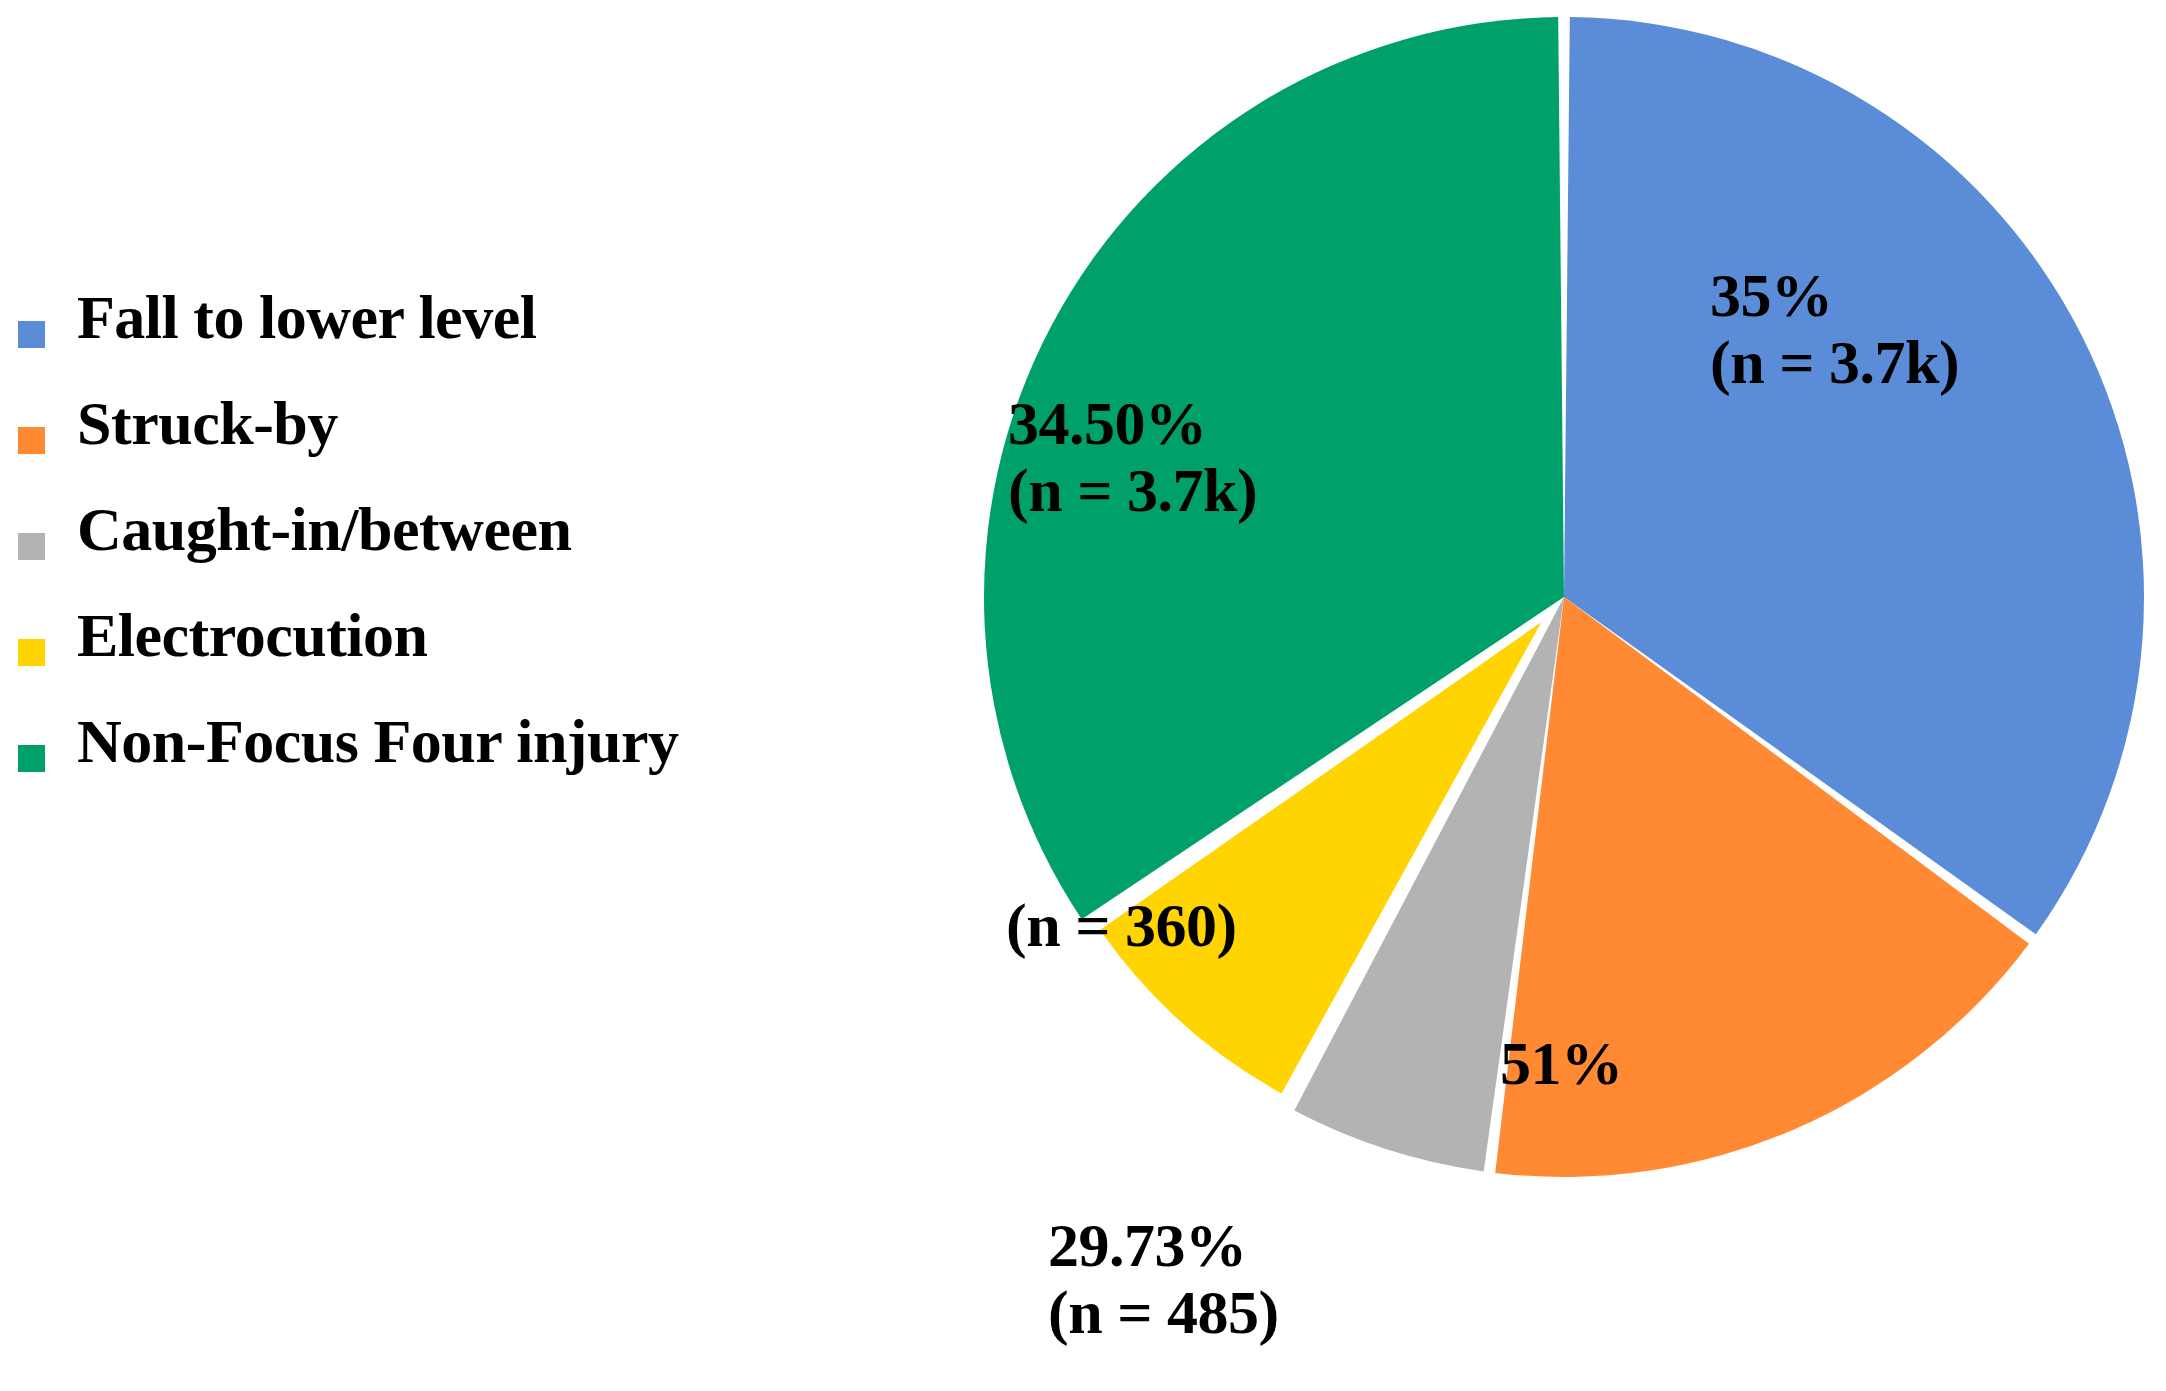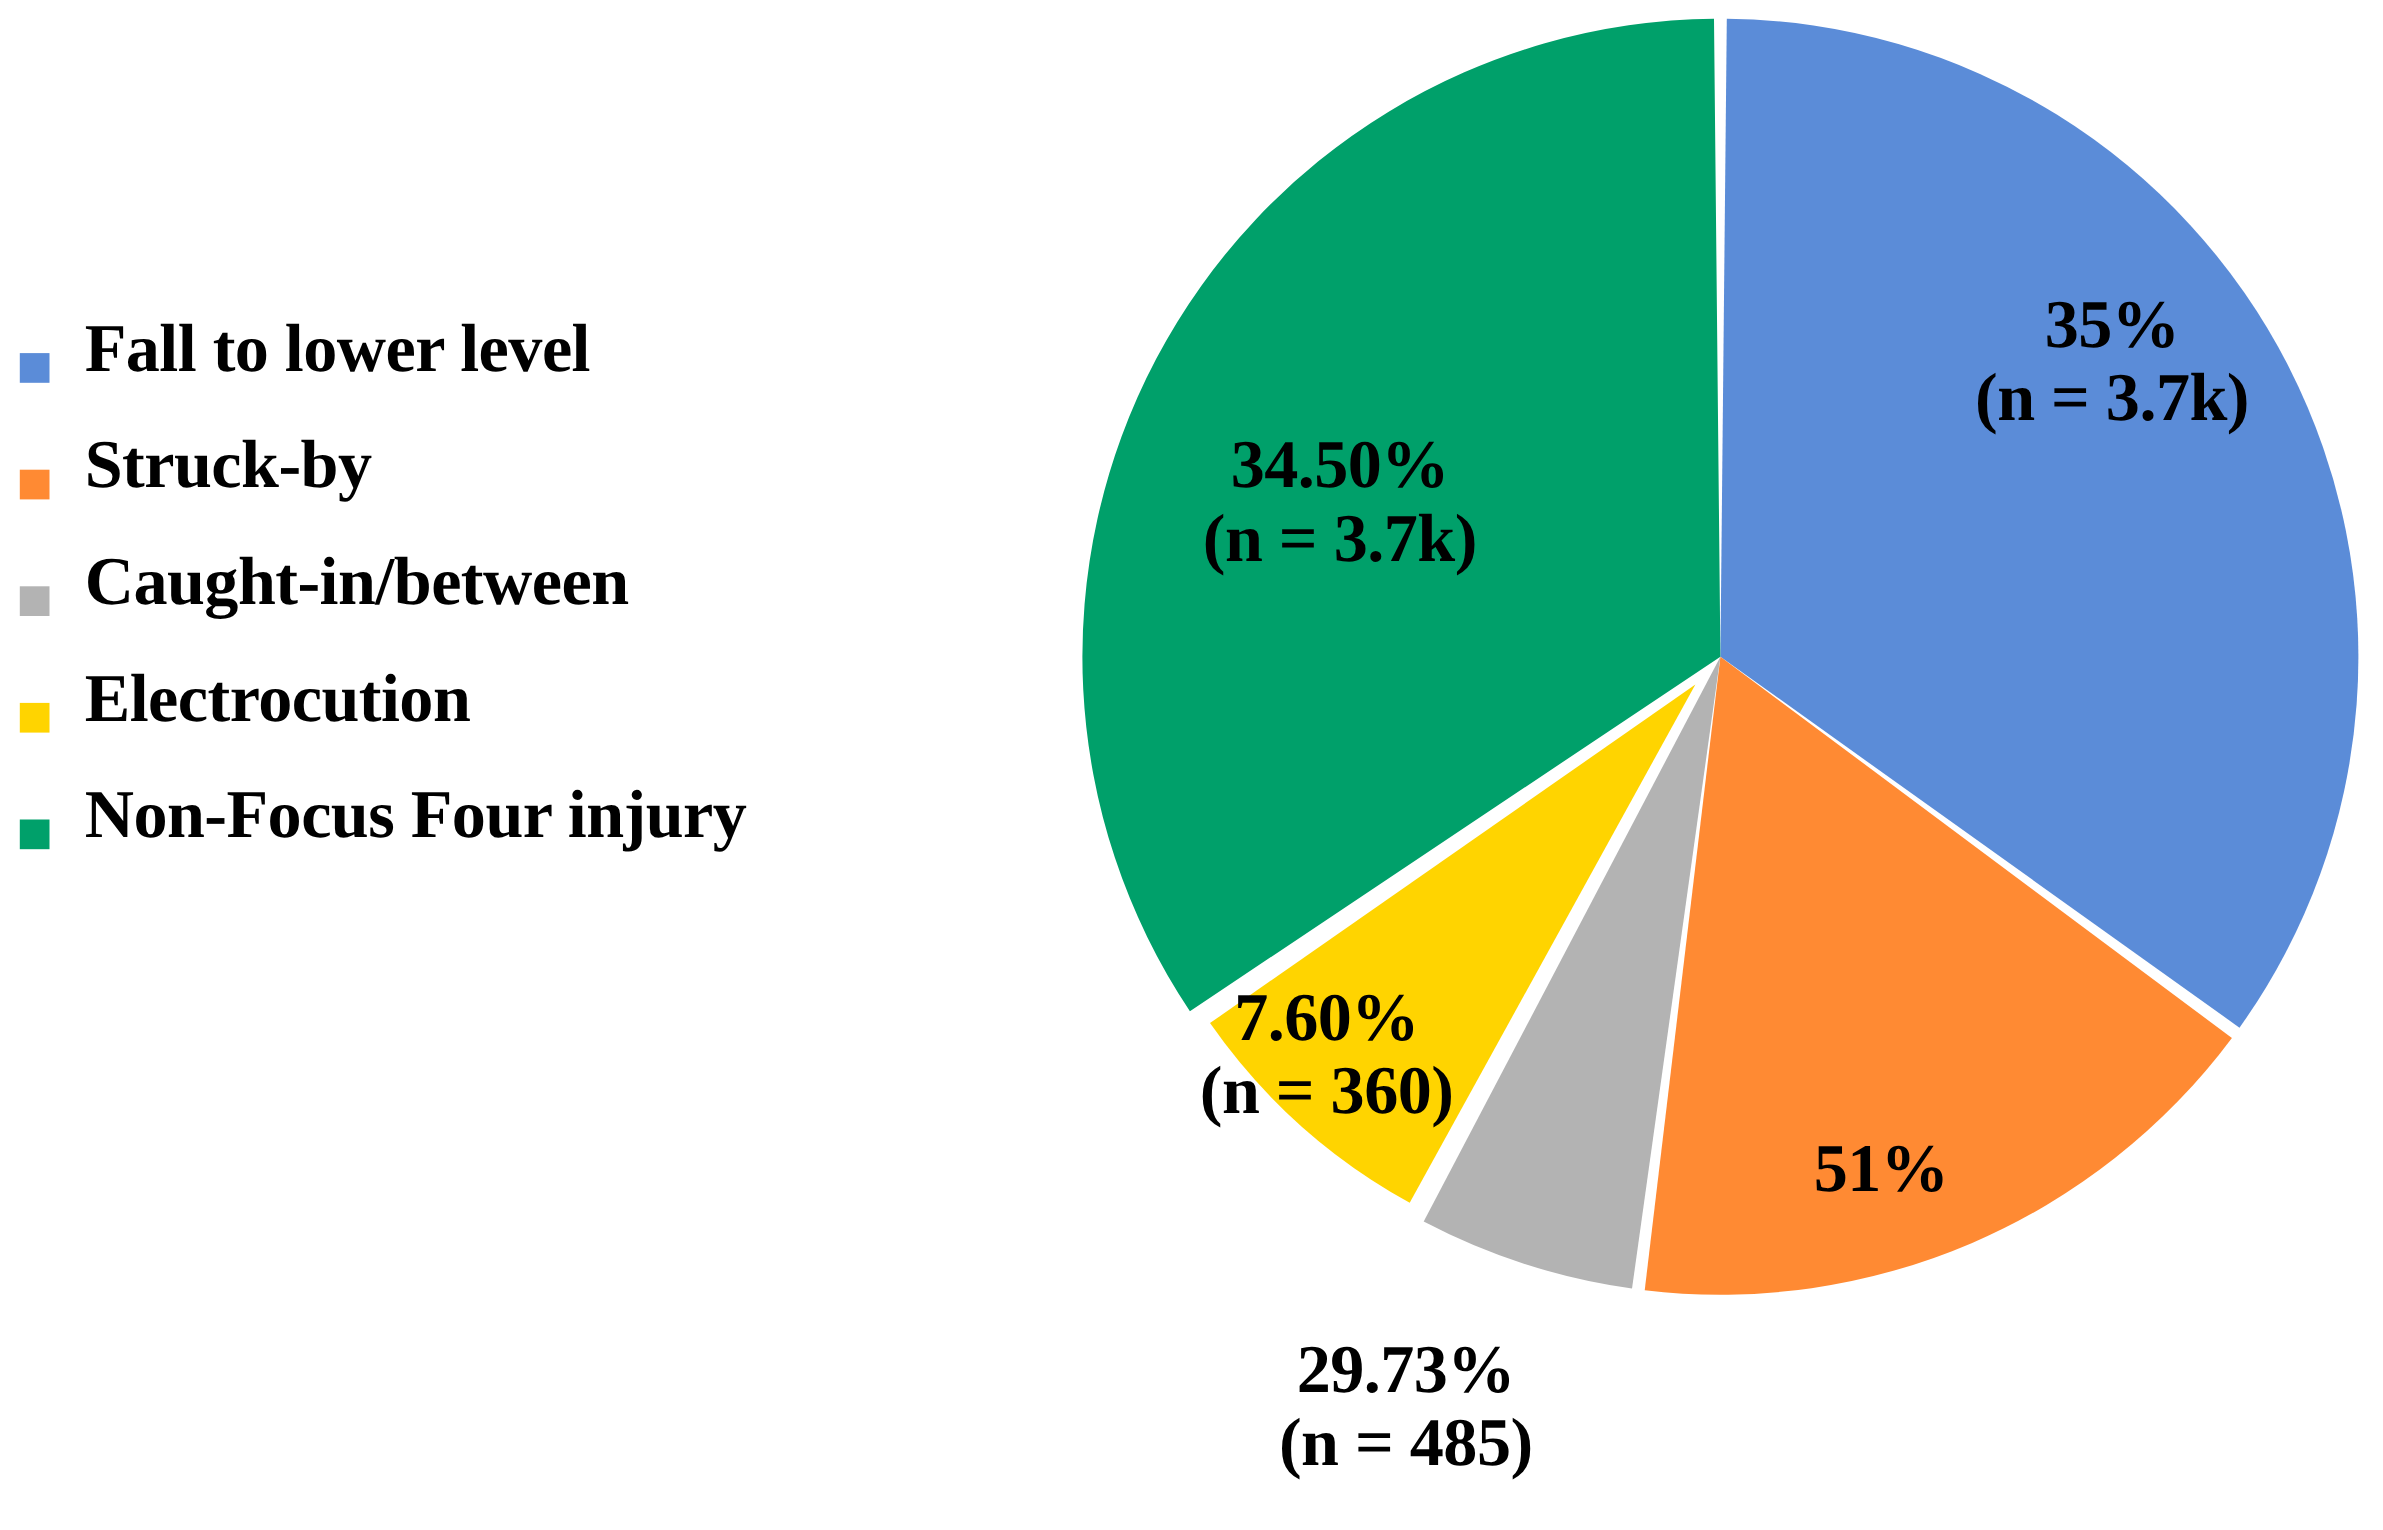--- a/index.html
+++ b/index.html
@@ -60,21 +60,21 @@
     height: 1391px;
   }
   #pie-svg {
     position: absolute;
     left: 0;
     top: 0;
   }
 
   .slice-label {
     position: absolute;
-    text-align: center;
+    text-align: left;
     font-size: 62px;
     font-weight: bold;
     color: #000000;
     line-height: 1.08;
     white-space: nowrap;
     letter-spacing: -0.5px;
   }
   .slice-label .ln { display: block; }
 
   #label-fall      { left: 1710px; top: 262px; width: 420px; }
@@ -107,21 +107,20 @@
     <div class="slice-label" id="label-struck">
       <span class="ln">51%</span>
     </div>
 
     <div class="slice-label" id="label-caught">
       <span class="ln">29.73%</span>
       <span class="ln">(n = 485)</span>
     </div>
 
     <div class="slice-label" id="label-electro">
-      <span class="ln">7.60%</span>
       <span class="ln">(n = 360)</span>
     </div>
 
     <div class="slice-label" id="label-nonfocus">
       <span class="ln">34.50%</span>
       <span class="ln">(n = 3.7k)</span>
     </div>
   </div>
 
   <div id="legend">

